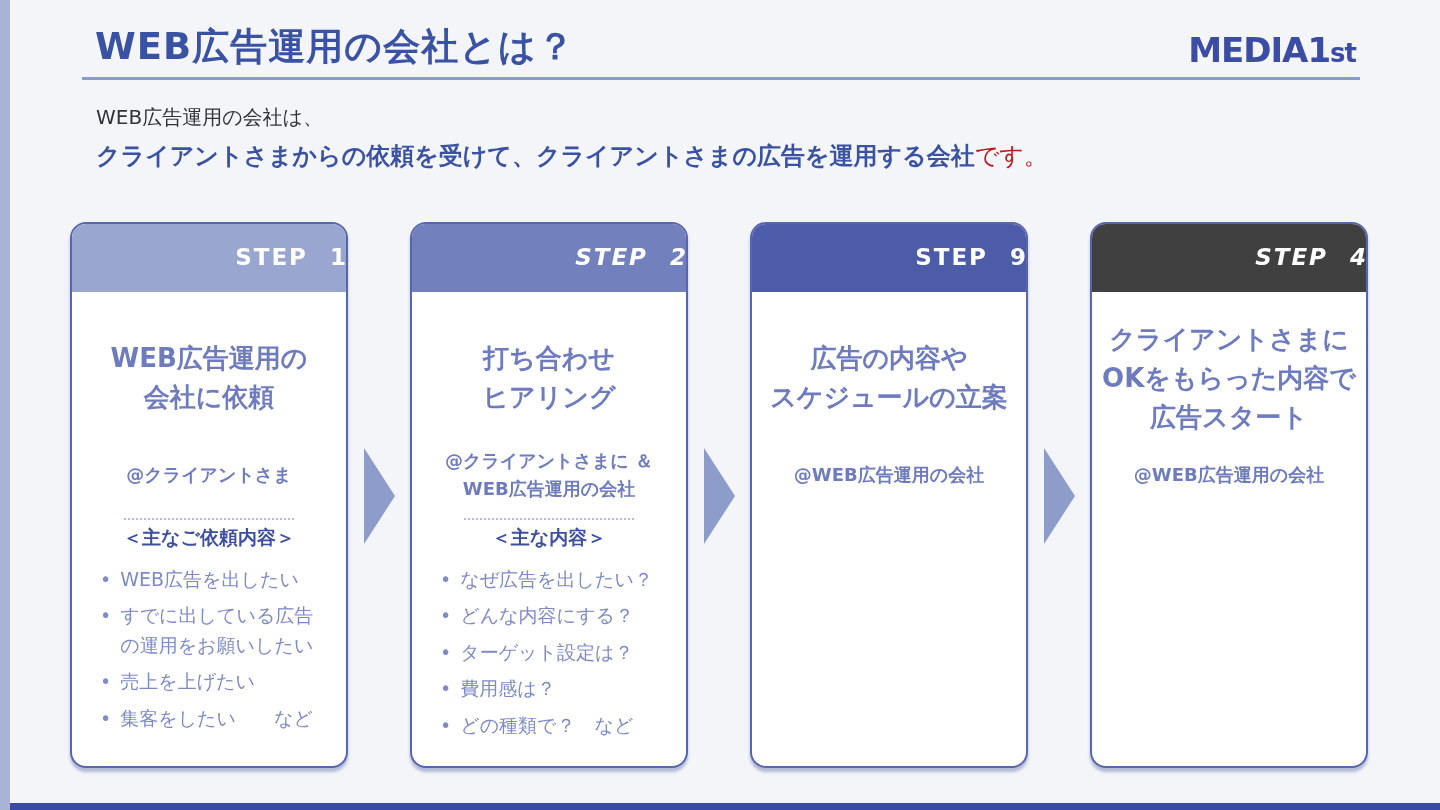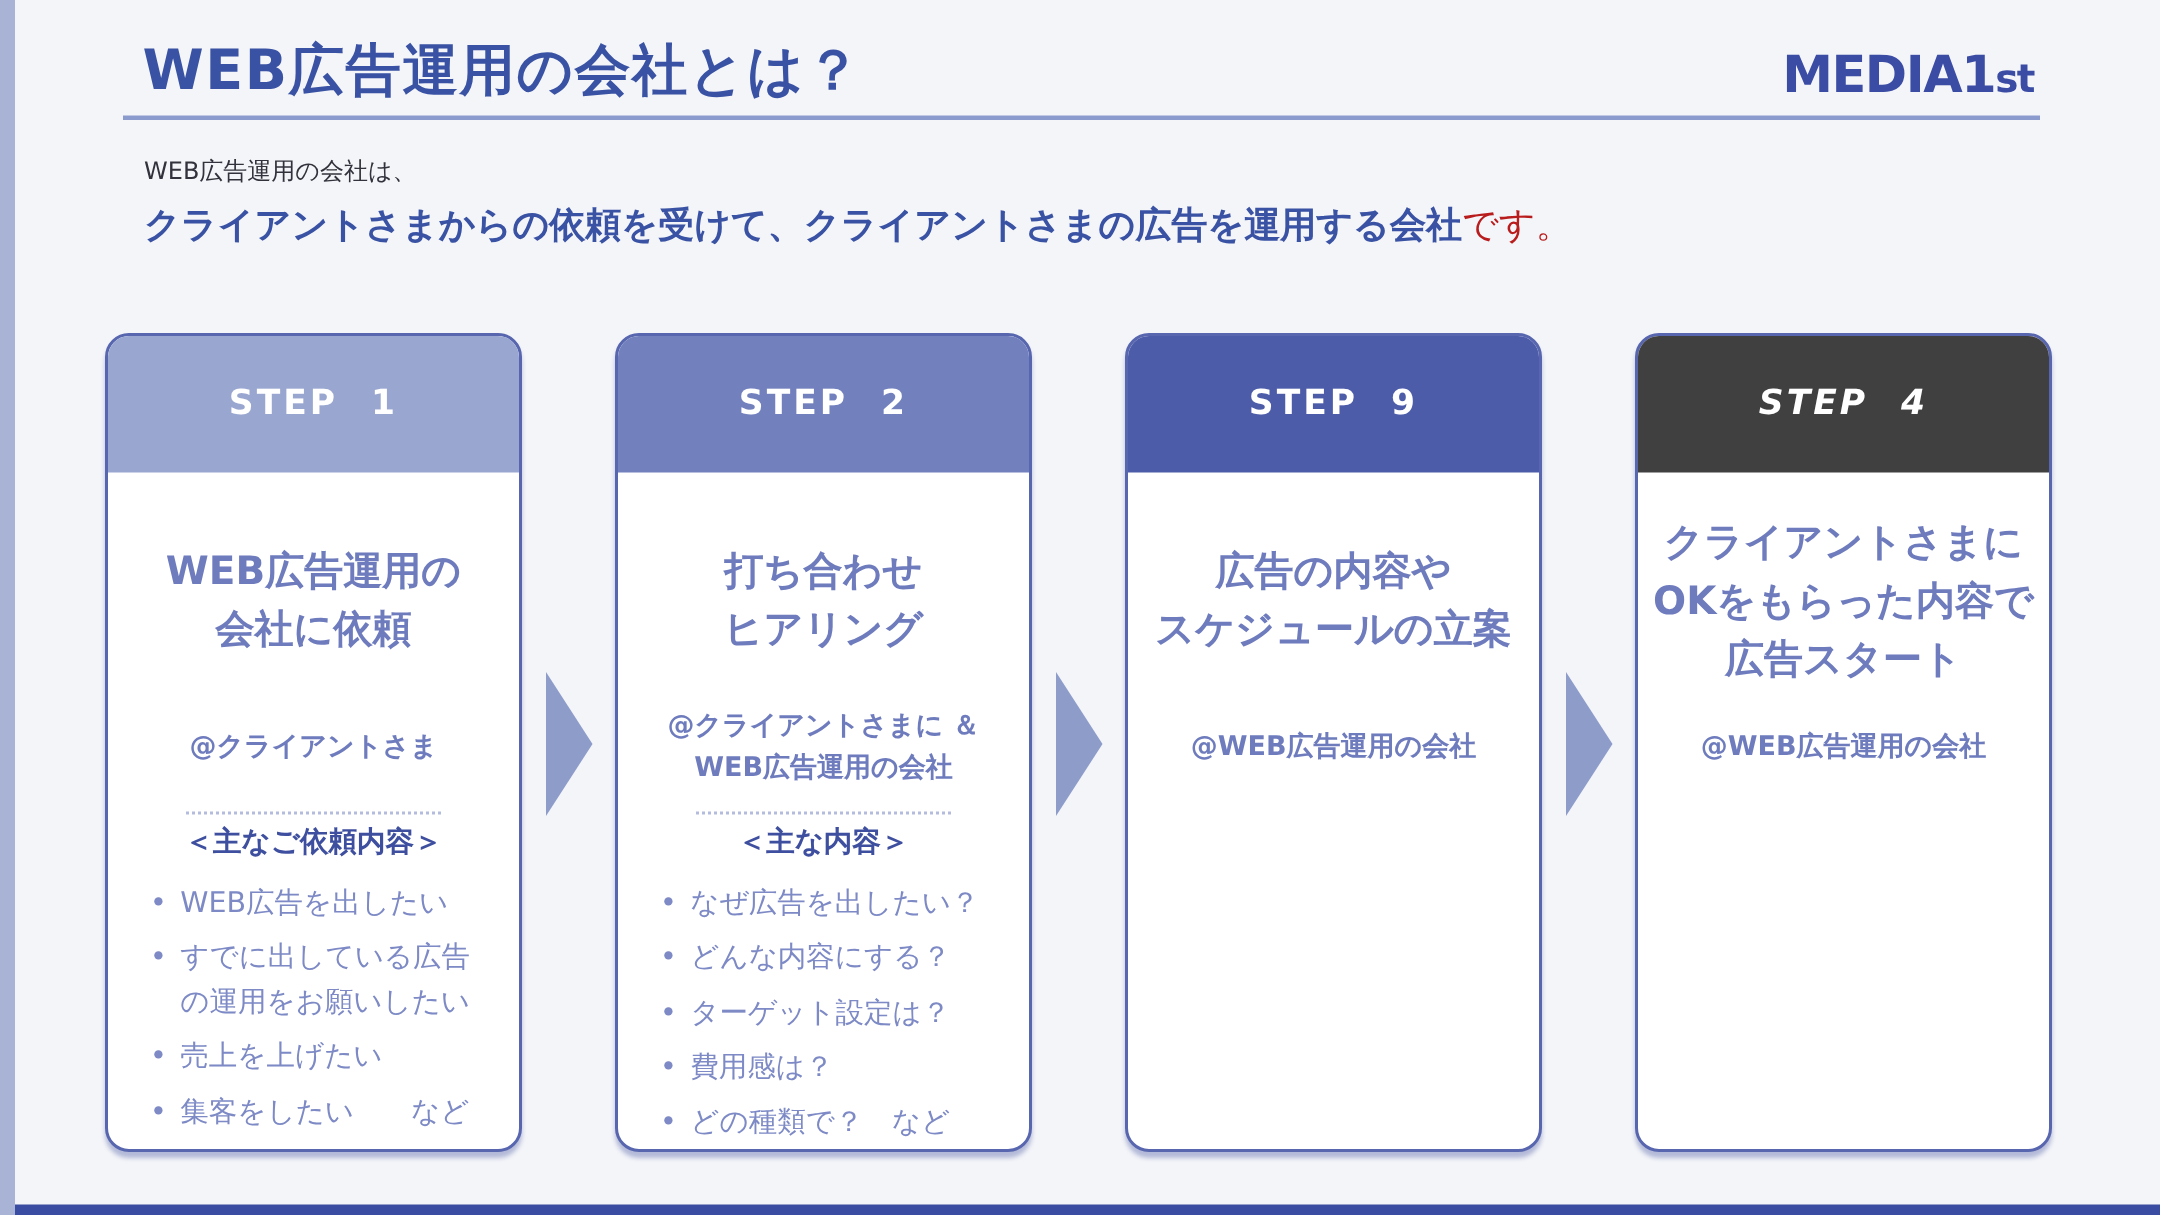--- a/index.html
+++ b/index.html
@@ -30,40 +30,40 @@
   }
   .logo {
     position: absolute; right: 84px; top: 30px;
     color: #3b4ca5; font-weight: bold; letter-spacing: -1px;
     display: flex; align-items: baseline;
   }
   .logo-main { font-size: 34px; font-weight: 800; }
   .logo-sub  { font-size: 26px; font-weight: 800; }
 
   .intro { position: absolute; left: 96px; top: 104px; }
-  .intro-line1 { font-size: 16px; color: #32323c; margin-bottom: 9px; }
+  .intro-line1 { font-size: 20px; color: #32323c; margin-bottom: 9px; }
   .intro-line2 { font-size: 24px; }
   .intro-highlight { color: #3952a3; font-weight: bold; }
   .intro-suffix { color: #b91c1c; font-weight: 500; }
 
   .cards-row {
     position: absolute; left: 70px; top: 222px;
     display: flex; align-items: flex-start;
   }
   .step-card {
     width: 278px; height: 546px;
     background: #ffffff;
     border: 2px solid #5766ae;
     border-radius: 16px;
     overflow: hidden;
     box-shadow: 0 4px 3px rgba(99,112,176,0.45);
   }
   .card-header {
-    height: 93px;
-    display: flex; align-items: center; justify-content: center;
+    height: 70px;
+    display: flex; align-items: center; justify-content: flex-end;
     margin: -2px -2px 0 -2px;
     border-radius: 14px 14px 0 0;
   }
   .card-header-label {
     color: #ffffff; font-size: 23px; font-weight: bold;
     letter-spacing: 2px; word-spacing: 12px;
   }
   .card-body { padding-top: 26px; }
   .card-title {
     height: 120px; padding: 0 4px;
@@ -160,21 +160,21 @@
             </li>
         </ul>
       </div>
     </div>
 
     <div class="arrow-cell">
       <div class="arrow-right" style="border-left-color: rgb(142, 156, 202);"></div>
     </div>
 
     <div class="step-card">
-      <div class="card-header" style="background-color: rgb(114, 128, 189);">
+      <div class="card-header" style="background-color: rgb(114, 128, 189); font-style: italic;">
         <span class="card-header-label">STEP 2</span>
       </div>
       <div class="card-body">
         <div class="card-title">打ち合わせ
 ヒアリング</div>
         <div class="card-at">@クライアントさまに ＆
 WEB広告運用の会社</div>
         <div class="card-divider"></div>
         <div class="card-section-label">＜主な内容＞</div>
         <ul class="card-bullets">

